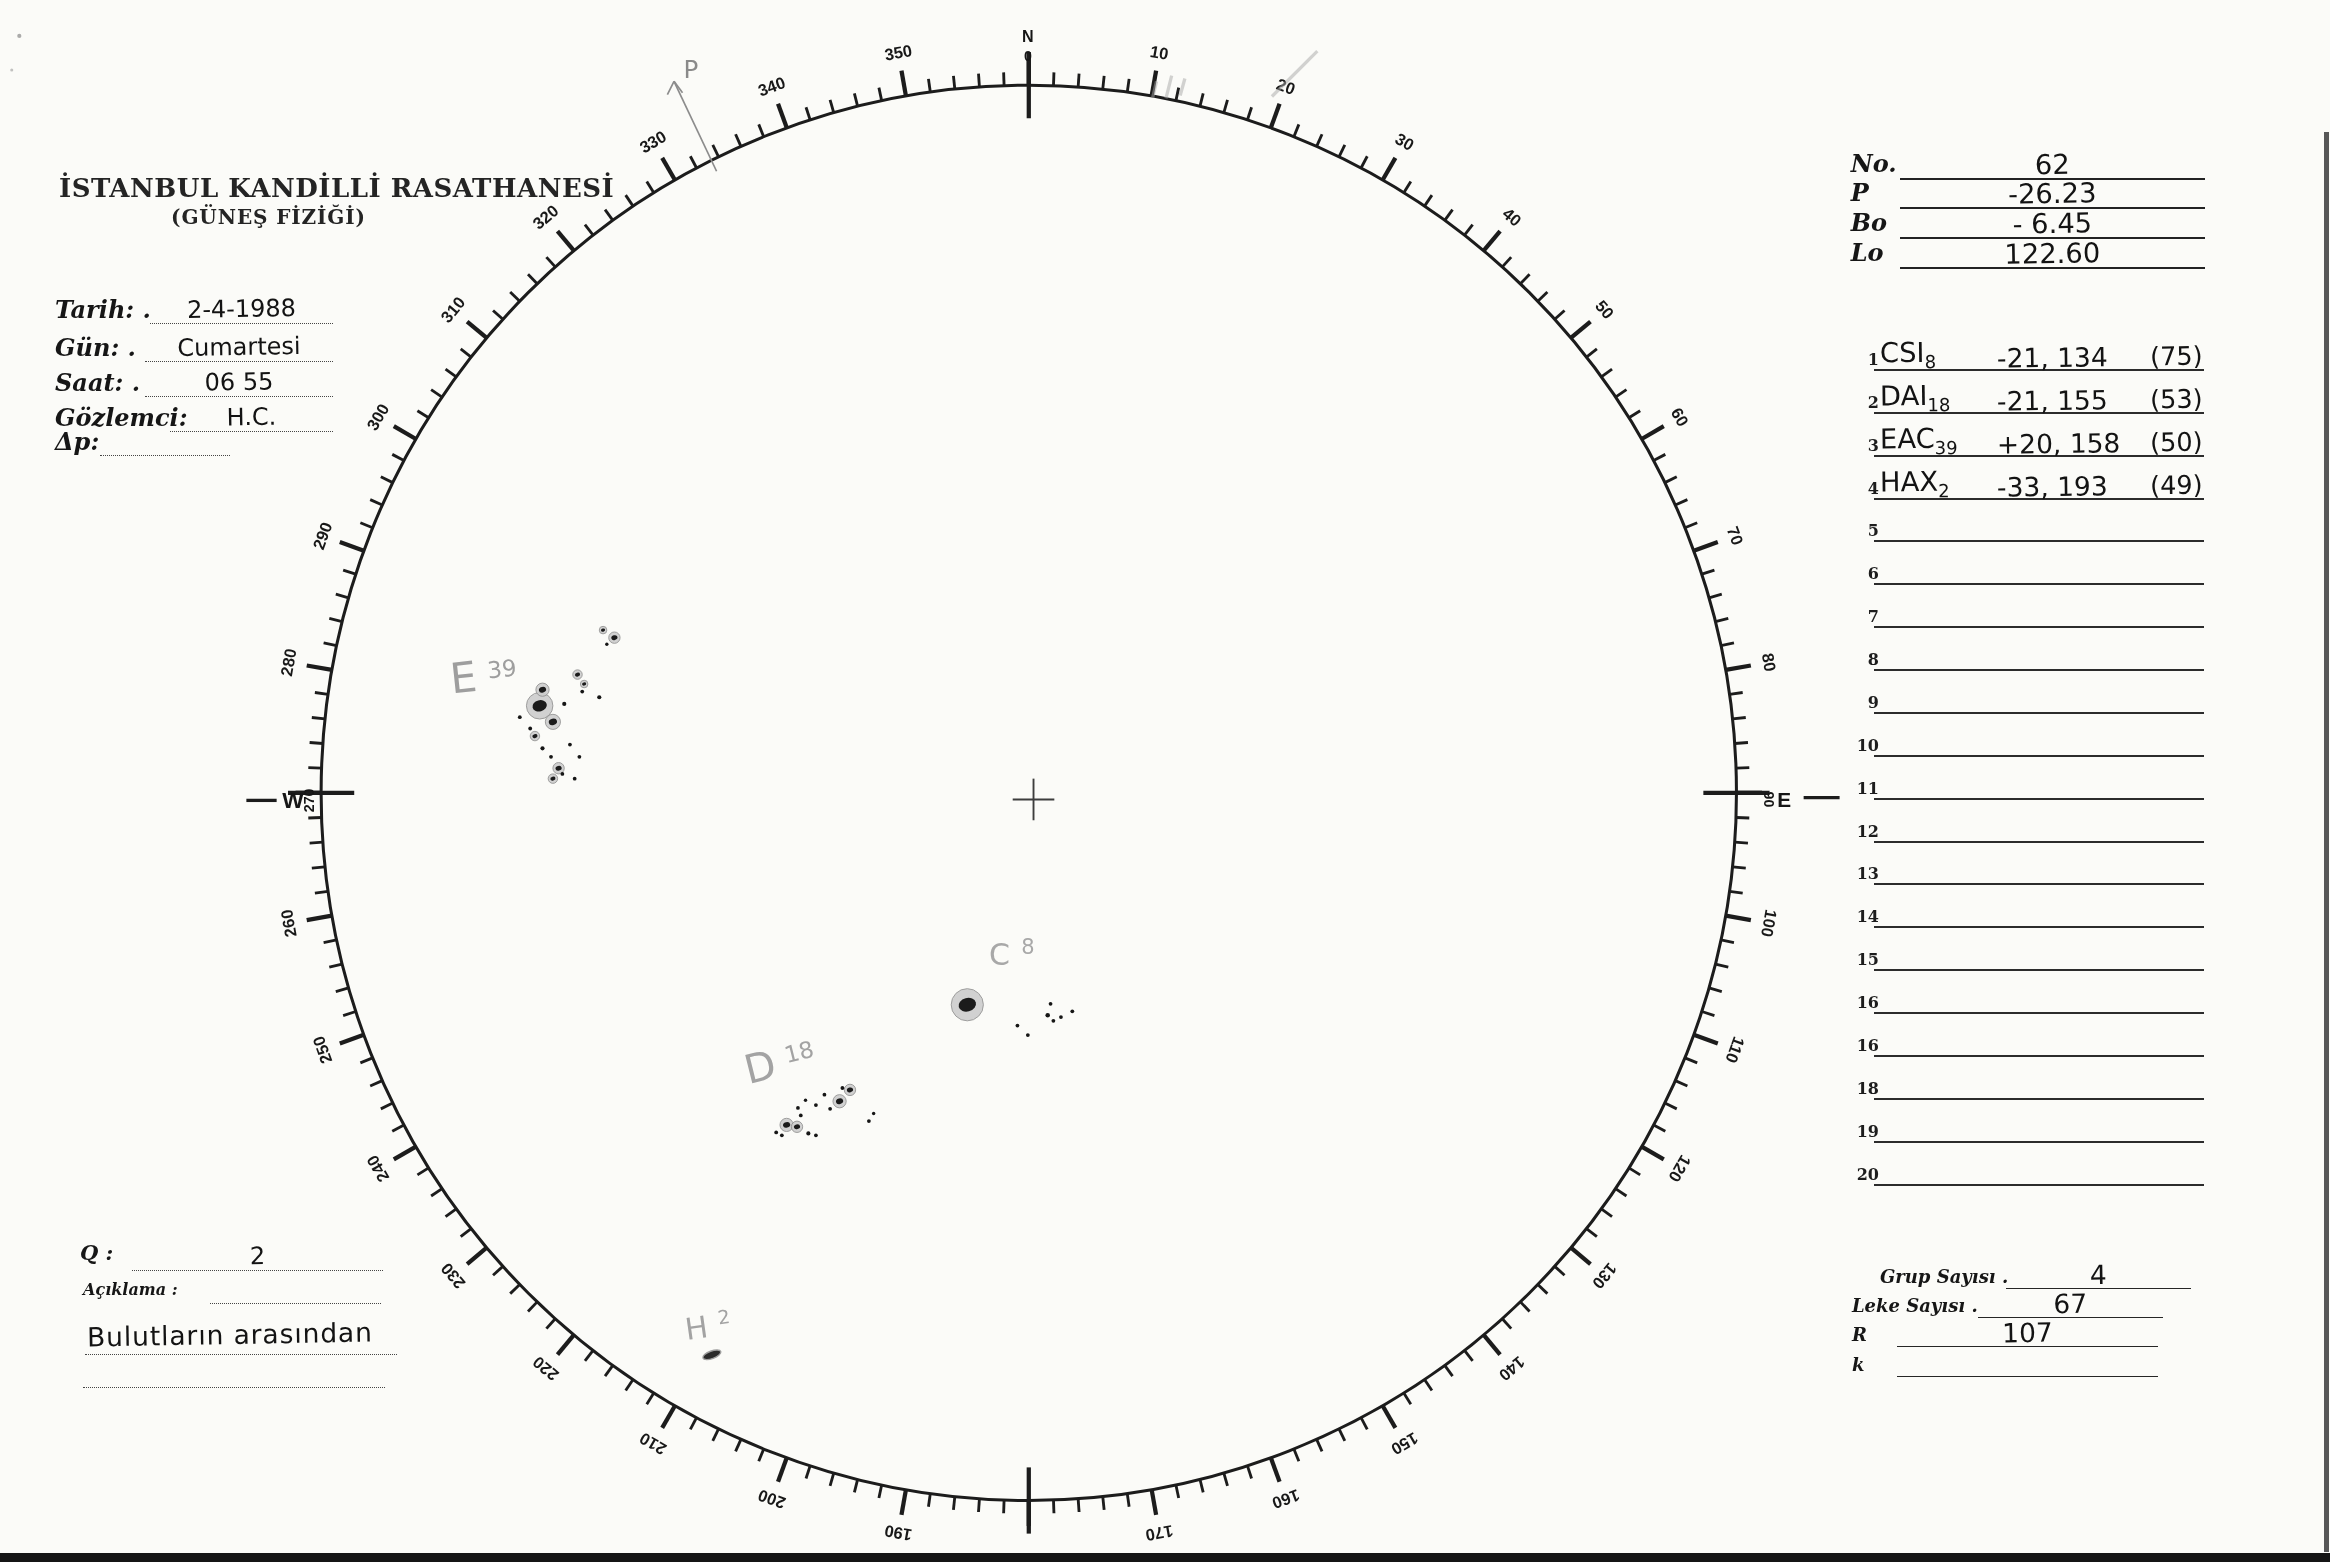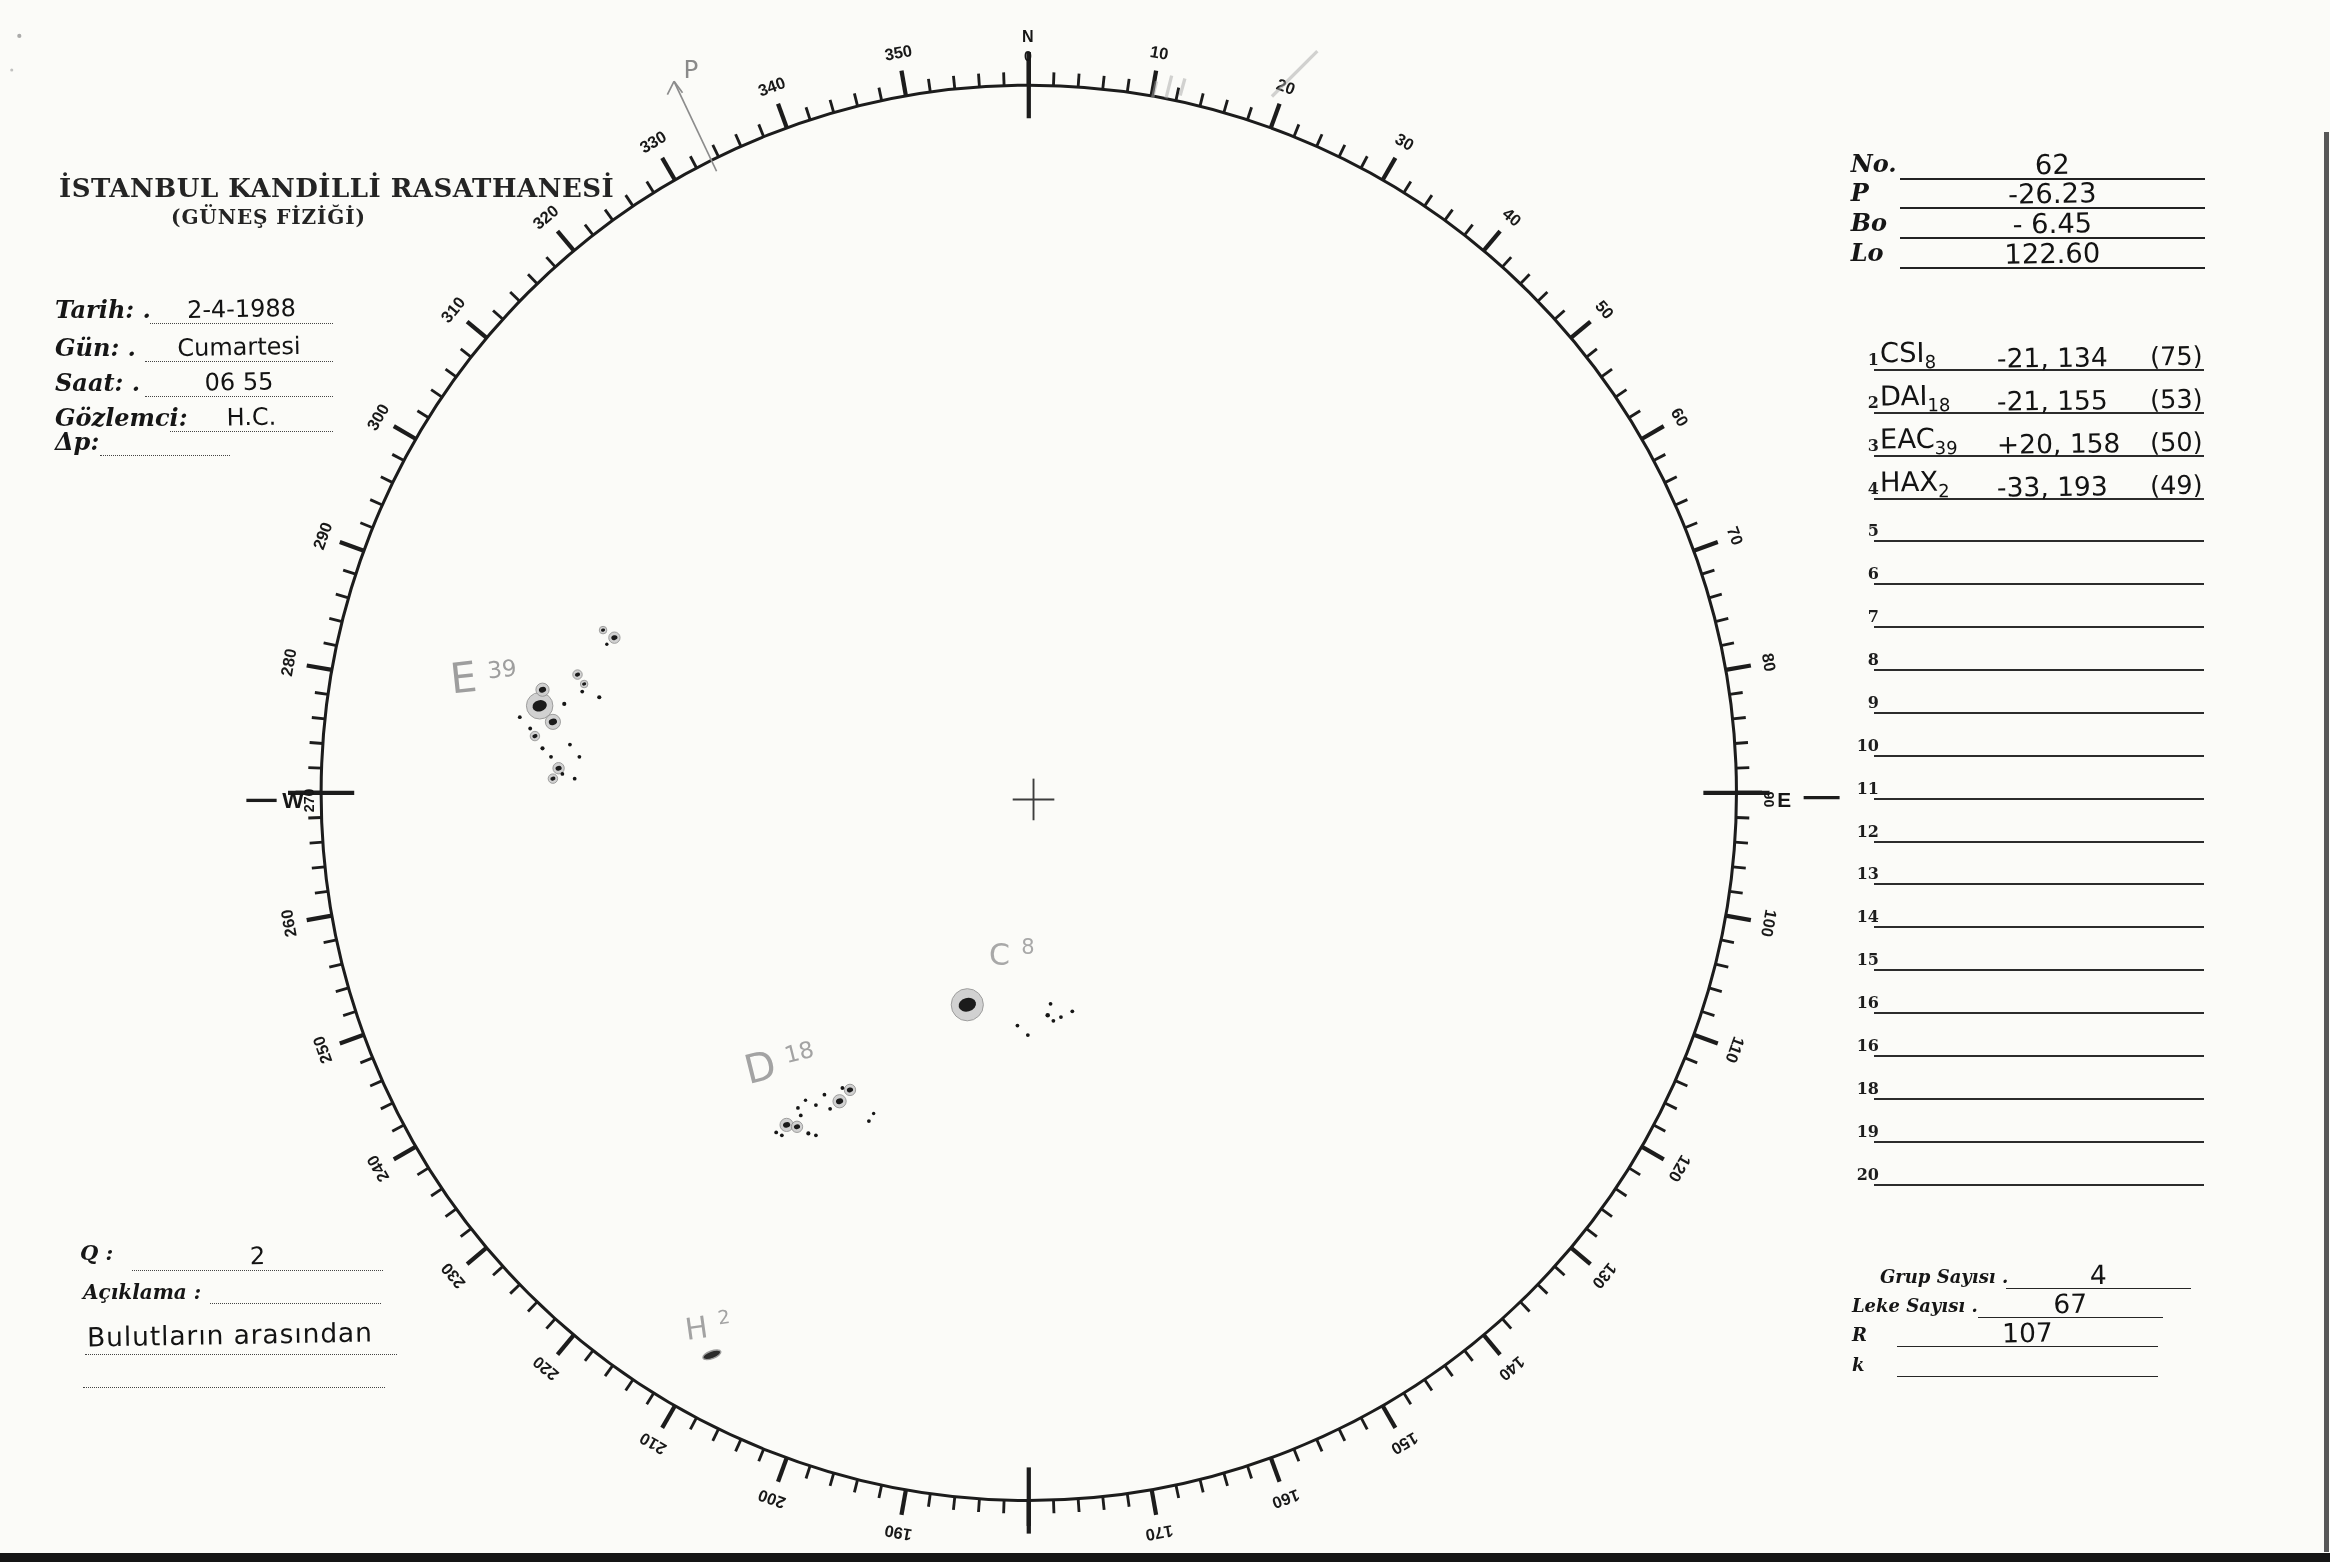--- a/index.html
+++ b/index.html
@@ -43,21 +43,21 @@
   .tot-row{position:absolute;left:1850px;width:322px;height:30px;}
   .tot-label{position:absolute;left:1.9px;bottom:1.9px;font-size:18px;white-space:nowrap;}
   .tot-line{position:absolute;bottom:0;height:31px;border-bottom:1.9px solid #262626;}
   .tline-a{left:128px;right:9.5px;}
   .tline-b{left:47px;right:14px;}
   .tot-val{position:absolute;left:0;right:0;bottom:-1.9px;text-align:center;font-size:26.5px;transform:rotate(-1deg);}
 
   
   .q-label{position:absolute;left:80px;top:1240px;font-size:21px;}
   .q-line{position:absolute;left:132px;top:1238px;width:251px;height:32px;border-bottom:1.9px dotted #454545;text-align:center;}
-  .acik-label{position:absolute;left:83px;top:1280px;font-size:20px;}
+  .acik-label{position:absolute;left:83px;top:1280px;font-size:16px;}
   .acik-line{position:absolute;left:210px;top:1303px;width:171px;height:0;border-bottom:1.9px dotted #454545;}
   .remark{position:absolute;left:87px;top:1319px;font-size:26.5px;letter-spacing:0.9px;transform:rotate(-1deg);}
   .remark-line{position:absolute;left:85px;top:1354px;width:312px;height:0;border-bottom:1.9px dotted #454545;}
   .dots-line2{position:absolute;left:83px;top:1387px;width:302px;height:0;border-bottom:1.9px dotted #454545;}
 
   
   .glabel{position:absolute;z-index:2;font-family:"DejaVu Sans",sans-serif;white-space:nowrap;}
   .glabel .num{display:inline-block;margin-left:11.4px;position:relative;top:-11.4px;}
 
   .bottom-bar{position:absolute;left:0;top:1553px;width:2331px;height:9.5px;background:#151515;z-index:3;}

